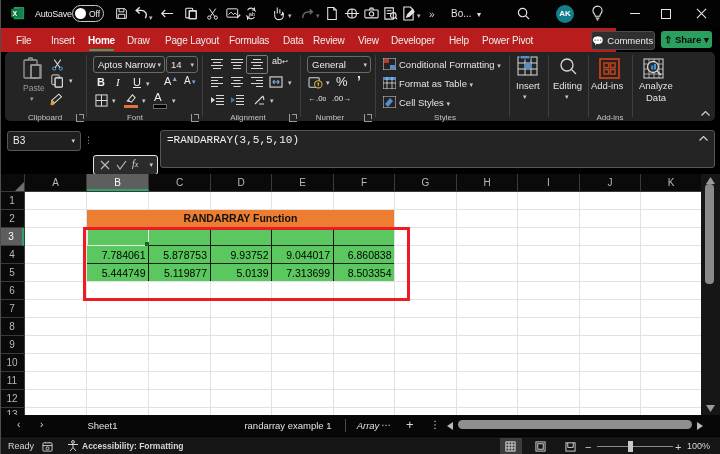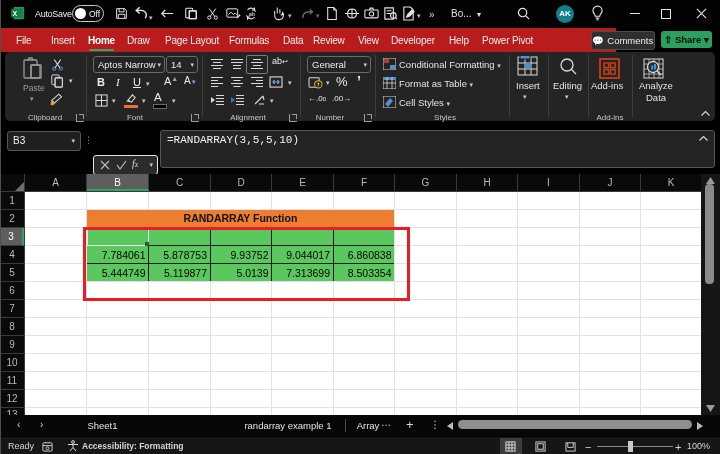--- a/index.html
+++ b/index.html
@@ -488,21 +488,21 @@
       </svg>
   </div>
 </div>
 
 <div class="abs" id="tabbar">
   <span class="nav" style="left:17px;">‹</span>
   <span class="nav" style="left:40px;">›</span>
   <div class="tab" style="left:75px;width:55px;">Sheet1</div>
   <div class="tab" style="left:236px;width:104px;">randarray example 1</div>
   <div class="abs" style="left:345px;top:4px;width:1px;height:13px;background:#4a4a4a;"></div>
-  <div class="tab" style="left:352px;width:32px;">Array</div>
+  <div class="tab" style="left:352px;width:32px;font-style:italic;">Array</div>
   <span class="nav" style="left:381px;top:2px;letter-spacing:1px;">…</span>
   <span class="nav" style="left:406px;font-size:13px;top:2px;">+</span>
   <span class="nav" style="left:430px;">⋮</span>
   <svg class="abs" style="left:447px;top:7px;" width="6" height="8" viewBox="0 0 6 8">
       <path d="M6 0v8L0 4z" fill="#b9b9b9"></path>
     </svg>
   <div id="hscroll"></div>
   <svg class="abs" style="left:697px;top:7px;" width="6" height="8" viewBox="0 0 6 8">
       <path d="M0 0v8l6-4z" fill="#b9b9b9"></path>
     </svg>

